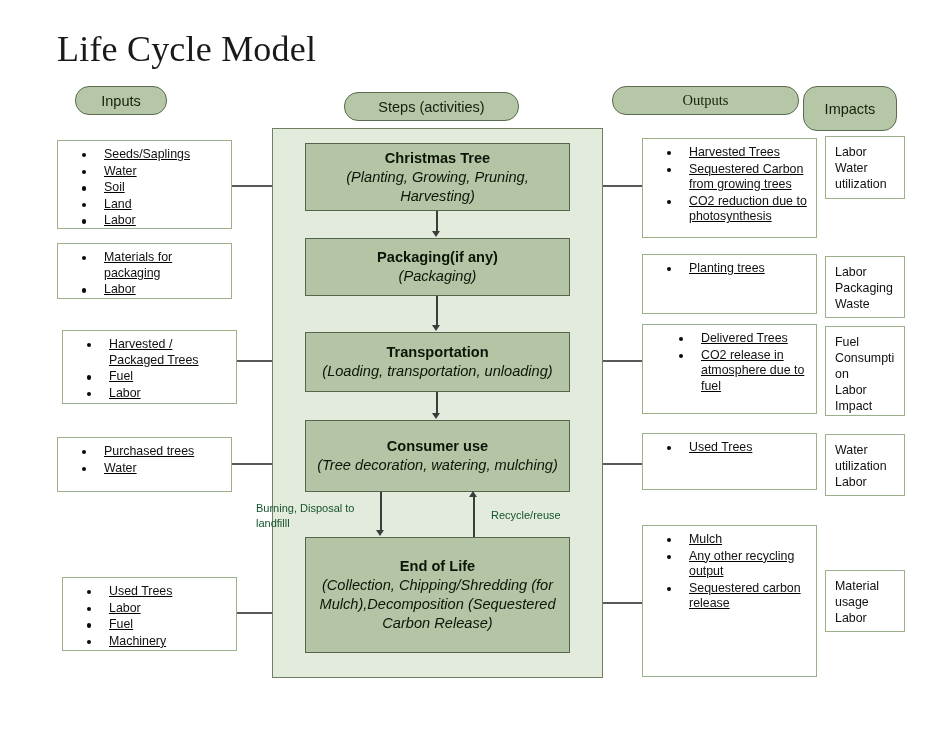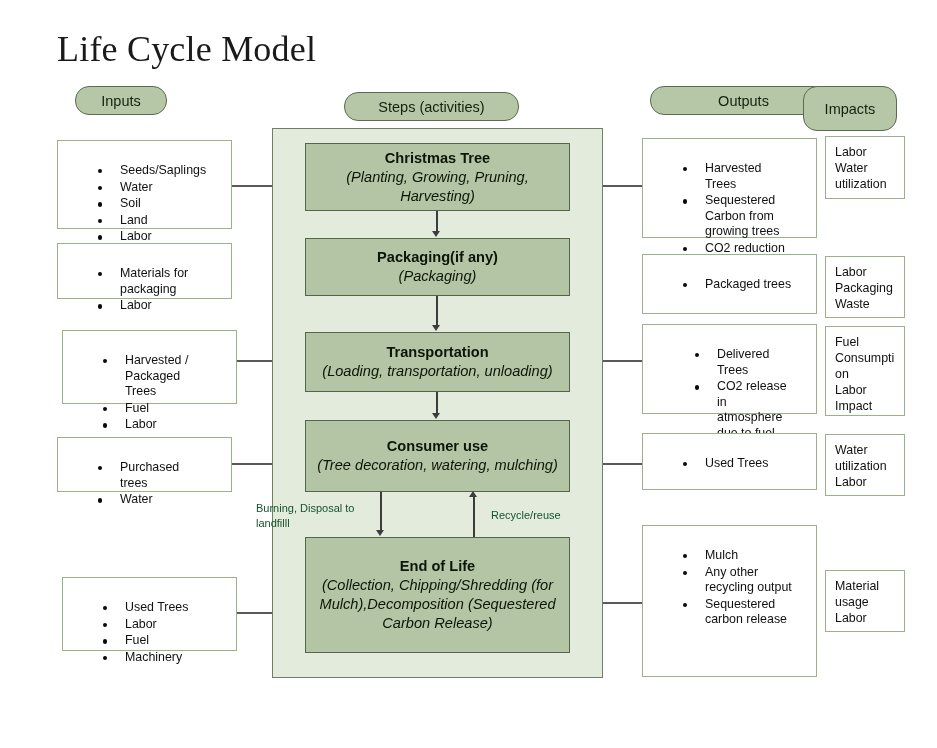--- a/index.html
+++ b/index.html
@@ -34,23 +34,24 @@
   }
 
   
   .listbox{
     background:#ffffff;
     border:1px solid #9cb08c;
     display:block;
     padding:6px 4px 6px 0;
   }
   .listbox ul{
-    margin:16px;
+    margin:0;
     padding:0 4px 0 46px;
     list-style:none;
+    text-decoration:underline;
   }
   .listbox li{
     position:relative;
     font-size:12.4px;
     line-height:15.6px;
     color:#111111;
     margin:0 0 1px 0;
     padding:0;
   }
   .listbox li:before{
@@ -126,21 +127,21 @@
 <div id="canvas">
 
   <div class="abs page-title">Life Cycle Model</div>
 
   <div class="abs pill" style="left:75px;top:86px;width:92px;height:29px;">
     <span>Inputs</span>
   </div>
   <div class="abs pill" style="left:344px;top:92px;width:175px;height:29px;">
     <span>Steps (activities)</span>
   </div>
-  <div class="abs pill" style="left:650px;top:86px;width:187px;height:29px;">
+  <div class="abs pill" style="left:612px;top:86px;width:187px;height:29px;font-family:Liberation Serif, serif;">
     <span>Outputs</span>
   </div>
   <div class="abs pill" style="left:803px;top:86px;width:94px;height:45px;">
     <span>Impacts</span>
   </div>
 
   <div class="abs listbox" style="left:57px;top:140px;width:175px;height:89px;">
     <ul>
       <li>Seeds/Saplings</li>
       <li>Water</li>
@@ -239,21 +240,21 @@
   <div class="abs listbox" style="left:642px;top:138px;width:175px;height:100px;">
     <ul>
       <li>Harvested Trees</li>
       <li>Sequestered Carbon from growing trees</li>
       <li>CO2 reduction due to photosynthesis</li>
     </ul>
   </div>
 
   <div class="abs listbox" style="left:642px;top:254px;width:175px;height:60px;">
     <ul>
-      <li>Packaged trees</li>
+      <li>Planting trees</li>
     </ul>
   </div>
 
   <div class="abs listbox" style="left:642px;top:324px;width:175px;height:90px;padding-left:12px;">
     <ul>
       <li>Delivered Trees</li>
       <li>CO2 release in atmosphere due to fuel</li>
     </ul>
   </div>
 

